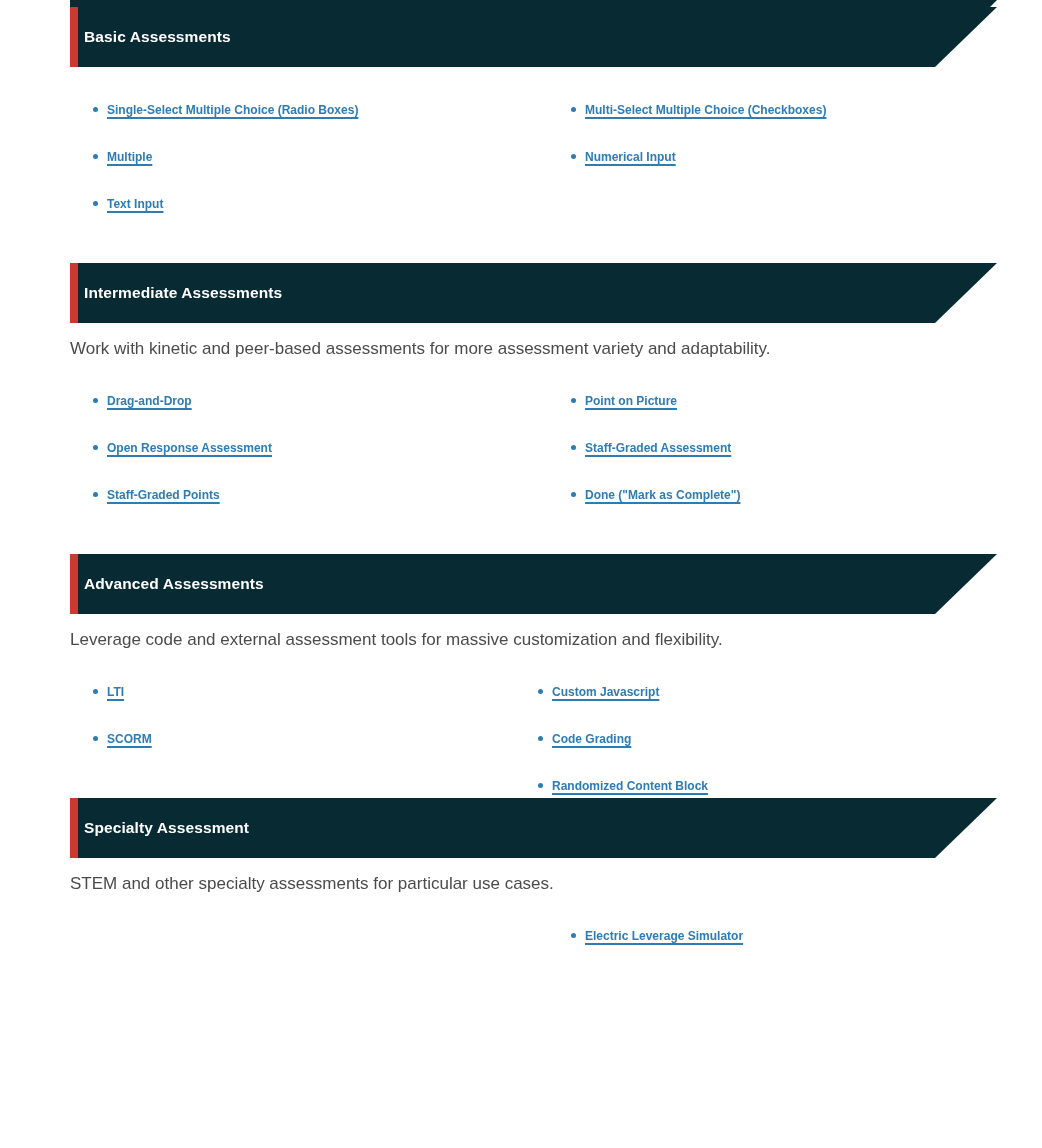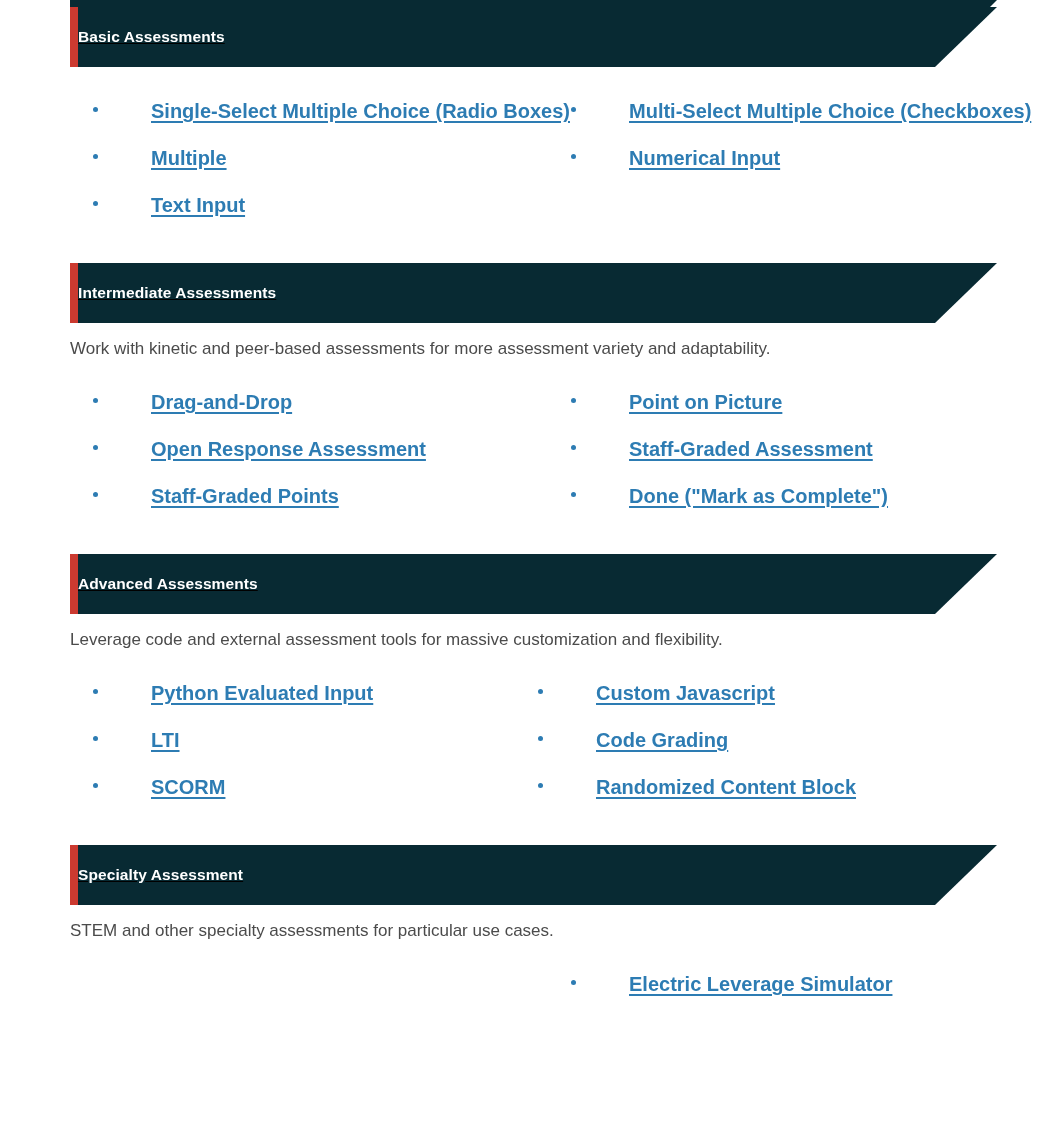--- a/index.html
+++ b/index.html
@@ -41,22 +41,21 @@
   .banner-accent {
     position: absolute; left: 0; top: 0;
     width: 8px; height: 100%;
     background: var(--accent-red);
   }
   .banner-body {
     position: absolute; left: 8px; top: 0; right: 0; bottom: 0;
     background: var(--banner-bg);
     clip-path: polygon(0 0, 100% 0, calc(100% - 62px) 100%, 0 100%);
     display: flex; align-items: center;
-    padding-left: 0;
-    text-decoration: underline;
+    padding-left: 6px;
   }
   .banner-title {
     color: var(--banner-text);
     font-size: 15.5px;
     font-weight: 700;
     letter-spacing: 0.1px;
   }
 
   .section-desc {
     margin: 16px 45px 0 70px;
@@ -83,26 +82,25 @@
   .link-item:last-child { margin-bottom: 0; }
   .bullet {
     position: absolute;
     left: -14px; top: 7px;
     width: 5px; height: 5px;
     border-radius: 50%;
     background: var(--link-blue);
   }
   a.doc-link {
     color: var(--link-blue);
-    font-size: 20px;
+    font-size: 12px;
     font-weight: 600;
     text-decoration: underline;
     text-underline-offset: 3px;
     text-decoration-thickness: 1.5px;
-    margin-left: 44px;
   }
 </style>
 </head>
 <body>
 
 <div class="page">
 
   <div class="top-strip"></div>
 
   <div class="section">
@@ -185,24 +183,20 @@
       <div class="banner-accent"></div>
       <div class="banner-body">
         <span class="banner-title">Advanced Assessments</span>
       </div>
     </div>
     <p class="section-desc">Leverage code and external assessment tools for massive customization and flexibility.</p>
     <div class="links">
       <ul class="link-col col-left">
         <li class="link-item">
           <span class="bullet"></span>
-          <a href="#" class="doc-link">Python Evaluated Input</a>
-        </li>
-        <li class="link-item">
-          <span class="bullet"></span>
           <a href="#" class="doc-link">LTI</a>
         </li>
         <li class="link-item">
           <span class="bullet"></span>
           <a href="#" class="doc-link">SCORM</a>
         </li>
       </ul>
       <ul class="link-col col-right offset-near">
         <li class="link-item">
           <span class="bullet"></span>

